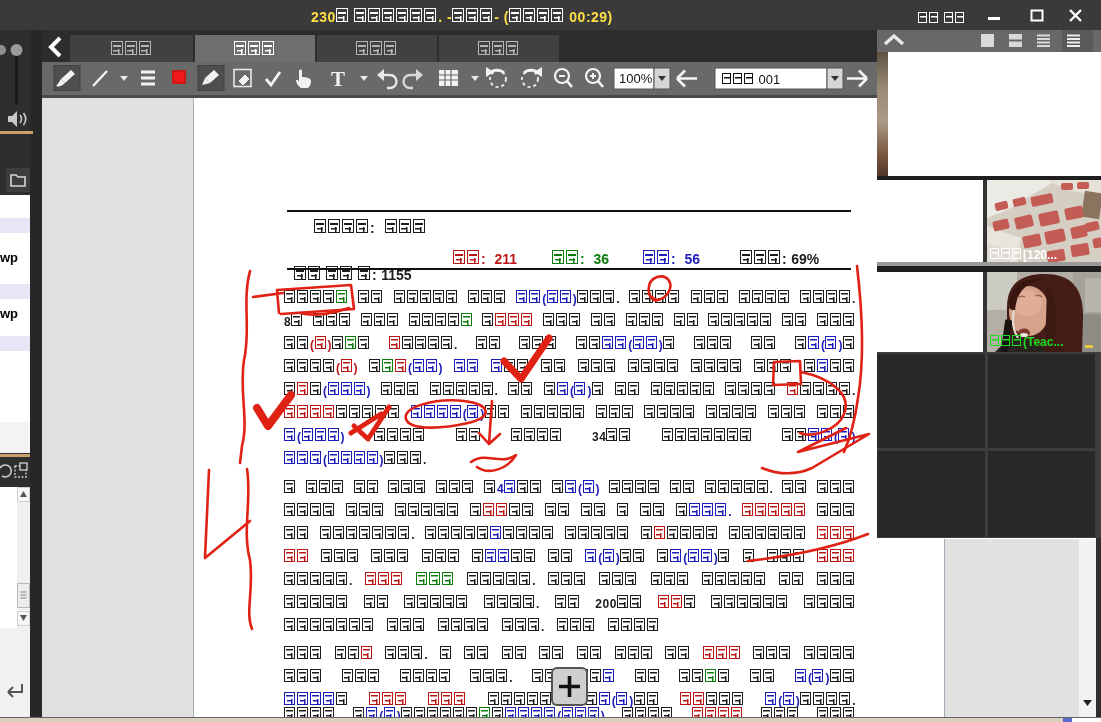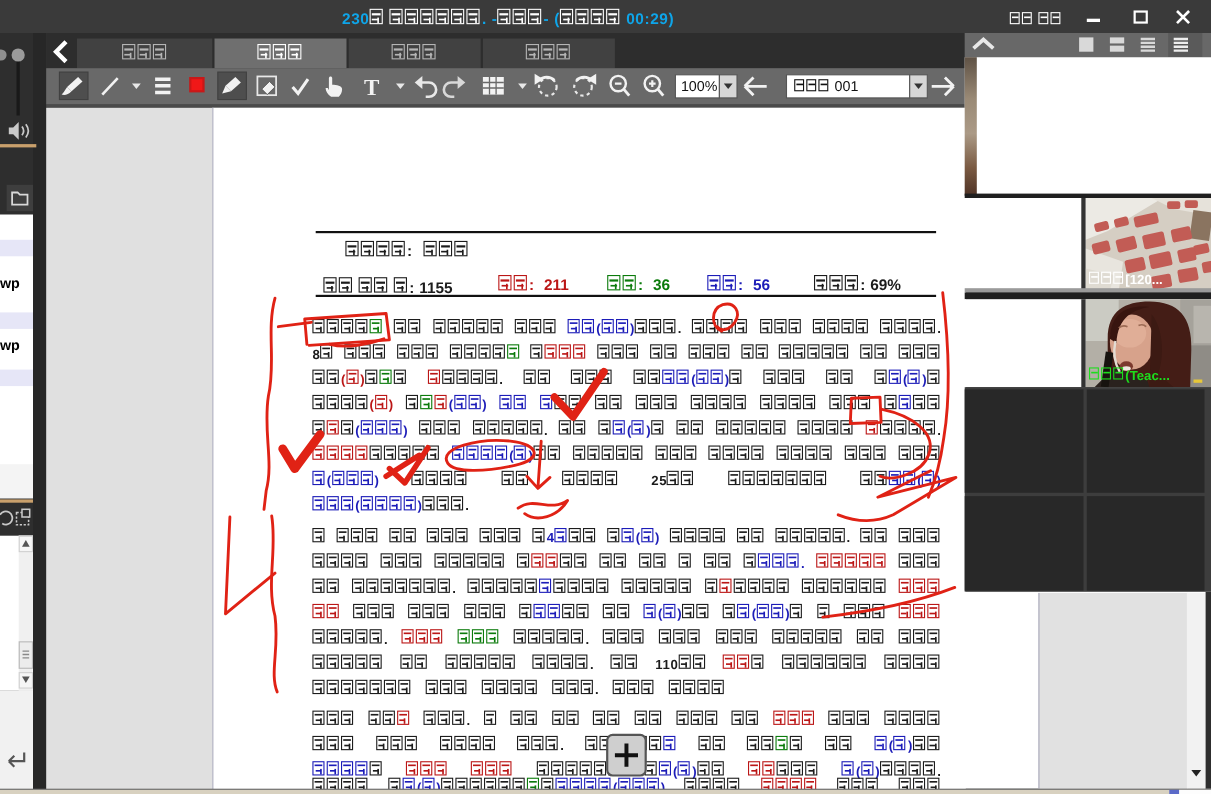--- a/index.html
+++ b/index.html
@@ -17,21 +17,21 @@
 .ln.jf{display:flex;justify-content:space-between}
 .ln .w{white-space:nowrap}
 .ln:not(.jf) .w{margin-right:12px}
 .hln{position:absolute;height:16px;line-height:16px;white-space:nowrap}
 .gap{display:inline-block}
 .ul{box-shadow:0 2px 0 -0.5px #1c1cb8}
 .rule{position:absolute;left:287px;width:564px;height:2px;background:#111}
 </style></head><body>
 
 <div class="abs" id="titlebar" style="left:0;top:0;width:1101px;height:30px;background:#3a3a3a"></div>
-<div class="abs" style="left:311px;top:8px;color:#0ea5e9;font-weight:bold;font-size:14px;letter-spacing:.5px">
+<div class="abs" style="left:311px;top:8px;color:#fde047;font-weight:bold;font-size:14px;letter-spacing:.5px">
 <span class="t" style="font-size:14px">230</span><i class="h" style="color:#fff"></i>
 <i class="h" style="color:#fff"></i><i class="h" style="color:#fff"></i><i class="h" style="color:#fff"></i><i class="h" style="color:#fff"></i><i class="h" style="color:#fff"></i><i class="h" style="color:#fff"></i>.
 -<i class="h" style="color:#fff"></i><i class="h" style="color:#fff"></i><i class="h" style="color:#fff"></i>-
 (<i class="h" style="color:#fff"></i><i class="h" style="color:#fff"></i><i class="h" style="color:#fff"></i><i class="h" style="color:#fff"></i>
 <span style="font-size:14px">00:29)</span></div>
 <div class="abs" style="left:918px;top:9px;color:#fff">
 <i class="s" style="color:#fff"></i><i class="s" style="color:#fff"></i>&nbsp;<i class="s" style="color:#fff"></i><i class="s" style="color:#fff"></i></div>
 <svg class="abs" style="left:985px;top:6px" width="110" height="20" viewBox="0 0 110 20">
 <rect x="3" y="11" width="12" height="3" fill="#fff"></rect>
 <rect x="46.5" y="4.5" width="11" height="10" fill="none" stroke="#fff" stroke-width="2"></rect>
@@ -147,21 +147,21 @@
 <rect x="785" y="6" width="16" height="21" fill="#d6d6d6" stroke="#555"></rect>
 <polygon points="789,14 797,14 793,19" fill="#333"></polygon>
 <path d="M805,16.5 h20 M825,16.5 l-8,-8 M825,16.5 l-8,8" stroke="#f2f2f2" stroke-width="2.6" fill="none"></path>
 </svg>
 <div class="abs" style="left:722px;top:70px;color:#111"><i class="s" style="color:#111"></i><i class="s" style="color:#111"></i><i class="s" style="color:#111"></i><span style="font:13px 'Liberation Sans'">&nbsp;001</span></div>
 
 <div class="abs" style="left:42px;top:98px;width:835px;height:620px;background:#e0e0e0"></div>
 <div class="abs" style="left:193px;top:98px;width:684px;height:620px;background:#fff;border-left:1px solid #aab"></div>
 <div class="rule" style="top:210px"></div>
 <div class="hln" style="top:219px;left:314px"><i class="h k"></i><i class="h k"></i><i class="h k"></i><i class="h k"></i><span class="ht k">:</span><span class="gap" style="width:10px"></span><i class="h k"></i><i class="h k"></i><i class="h k"></i></div>
-<div class="hln" style="top:252px;left:294px"><i class="h k"></i><i class="h k"></i><span class="gap" style="width:4px"></span><i class="h k"></i><i class="h k"></i><span class="gap" style="width:4px"></span><i class="h k"></i><span class="ht k">:</span>&nbsp;<span class="ht k">1155</span></div>
+<div class="hln" style="top:266px;left:294px"><i class="h k"></i><i class="h k"></i><span class="gap" style="width:4px"></span><i class="h k"></i><i class="h k"></i><span class="gap" style="width:4px"></span><i class="h k"></i><span class="ht k">:</span>&nbsp;<span class="ht k">1155</span></div>
 <div class="hln" style="top:250px;left:453px"><i class="h r"></i><i class="h r"></i><span class="ht r">:</span>&nbsp;&nbsp;<span class="ht r">211</span></div>
 <div class="hln" style="top:250px;left:552px"><i class="h gn"></i><i class="h gn"></i><span class="ht gn">:</span>&nbsp;&nbsp;<span class="ht gn">36</span></div>
 <div class="hln" style="top:250px;left:643px"><i class="h b"></i><i class="h b"></i><span class="ht b">:</span>&nbsp;&nbsp;<span class="ht b">56</span></div>
 <div class="hln" style="top:250px;left:740px"><i class="h k"></i><i class="h k"></i><i class="h k"></i><span class="ht k">:</span>&nbsp;<span class="ht k">69%</span></div>
 <div class="rule" style="top:268px"></div>
 <div class="ln jf" style="top:290px;left:284px;width:572px;">
     <span class="w"><i class="g k"></i><i class="g k"></i><i class="g k"></i><i class="g k"></i><i class="g gn"></i></span>
     <span class="w"><i class="g k"></i><i class="g k"></i></span>
     <span class="w"><i class="g k"></i><i class="g k"></i><i class="g k"></i><i class="g k"></i><i class="g k"></i></span>
     <span class="w"><i class="g k"></i><i class="g k"></i><i class="g k"></i></span>
@@ -226,21 +226,21 @@
     <span class="w"><i class="g k"></i><i class="g k"></i><i class="g k"></i><i class="g k"></i></span>
     <span class="w"><i class="g k"></i><i class="g k"></i><i class="g k"></i><i class="g k"></i></span>
     <span class="w"><i class="g k"></i><i class="g k"></i><i class="g k"></i></span>
     <span class="w"><i class="g k"></i><i class="g k"></i><i class="g k"></i></span>
   </div>
 <div class="ln jf" style="top:428px;left:284px;width:572px;">
     <span class="w"><i class="g b"></i><span class="t b">(</span><i class="g b"></i><i class="g b"></i><i class="g b"></i><span class="t b">)</span></span>
     <span class="w"><i class="g k"></i><i class="g k"></i><i class="g k"></i><i class="g k"></i></span>
     <span class="w"><i class="g k"></i><i class="g k"></i></span>
     <span class="w"><i class="g k"></i><i class="g k"></i><i class="g k"></i><i class="g k"></i></span>
-    <span class="w"><span class="t k">25</span><i class="g k"></i><i class="g k"></i></span>
+    <span class="w"><span class="t k">34</span><i class="g k"></i><i class="g k"></i></span>
     <span class="w"><i class="g k"></i><i class="g k"></i><i class="g k"></i><i class="g k"></i><i class="g k"></i><i class="g k"></i><i class="g k"></i></span>
     <span class="w"><i class="g k"></i><i class="g k"></i><i class="g b"></i><i class="g b"></i><span class="t b">(</span><i class="g b"></i><span class="t b">)</span></span>
   </div>
 <div class="ln" style="top:451px;left:284px;width:572px;"><span class="w"><i class="g b"></i><i class="g b"></i><i class="g b"></i><span class="t b">(</span><i class="g b"></i><i class="g b"></i><i class="g b"></i><i class="g b"></i><span class="t b">)</span><i class="g k"></i><i class="g k"></i><i class="g k"></i><span class="t k">.</span></span></div>
 <div class="ln jf" style="top:480px;left:284px;width:572px;">
     <span class="w"><i class="g k"></i></span>
     <span class="w"><i class="g k"></i><i class="g k"></i><i class="g k"></i></span>
     <span class="w"><i class="g k"></i><i class="g k"></i></span>
     <span class="w"><i class="g k"></i><i class="g k"></i><i class="g k"></i></span>
     <span class="w"><i class="g k"></i><i class="g k"></i><i class="g k"></i></span>
@@ -298,21 +298,21 @@
     <span class="w"><i class="g k"></i><i class="g k"></i><i class="g k"></i><i class="g k"></i><i class="g k"></i></span>
     <span class="w"><i class="g k"></i><i class="g k"></i></span>
     <span class="w"><i class="g k"></i><i class="g k"></i><i class="g k"></i></span>
   </div>
 <div class="ln jf" style="top:595px;left:284px;width:572px;">
     <span class="w"><i class="g k"></i><i class="g k"></i><i class="g k"></i><i class="g k"></i><i class="g k"></i></span>
     <span class="w"><i class="g k"></i><i class="g k"></i></span>
     <span class="w"><i class="g k"></i><i class="g k"></i><i class="g k"></i><i class="g k"></i><i class="g k"></i></span>
     <span class="w"><i class="g k"></i><i class="g k"></i><i class="g k"></i><i class="g k"></i><span class="t k">.</span></span>
     <span class="w"><i class="g k"></i><i class="g k"></i></span>
-    <span class="w"><span class="t k">110</span><i class="g k"></i><i class="g k"></i></span>
+    <span class="w"><span class="t k">200</span><i class="g k"></i><i class="g k"></i></span>
     <span class="w"><i class="g r"></i><i class="g r"></i><i class="g k"></i></span>
     <span class="w"><i class="g k"></i><i class="g k"></i><i class="g k"></i><i class="g k"></i><i class="g k"></i><i class="g k"></i></span>
     <span class="w"><i class="g k"></i><i class="g k"></i><i class="g k"></i><i class="g k"></i></span>
   </div>
 <div class="ln" style="top:618px;left:284px;width:572px;"><span class="w"><i class="g k"></i><i class="g k"></i><i class="g k"></i><i class="g k"></i><i class="g k"></i><i class="g k"></i><i class="g k"></i></span><span class="w"><i class="g k"></i><i class="g k"></i><i class="g k"></i></span><span class="w"><i class="g k"></i><i class="g k"></i><i class="g k"></i><i class="g k"></i></span><span class="w"><i class="g k"></i><i class="g k"></i><i class="g k"></i><span class="t k">.</span></span><span class="w"><i class="g k"></i><i class="g k"></i><i class="g k"></i></span><span class="w"><i class="g k"></i><i class="g k"></i><i class="g k"></i><i class="g k"></i></span></div>
 <div class="ln jf" style="top:646px;left:284px;width:572px;">
     <span class="w"><i class="g k"></i><i class="g k"></i><i class="g k"></i></span>
     <span class="w"><i class="g k"></i><i class="g k"></i><i class="g r"></i></span>
     <span class="w"><i class="g k"></i><i class="g k"></i><i class="g k"></i><span class="t k">.</span></span>
     <span class="w"><i class="g k"></i></span>

